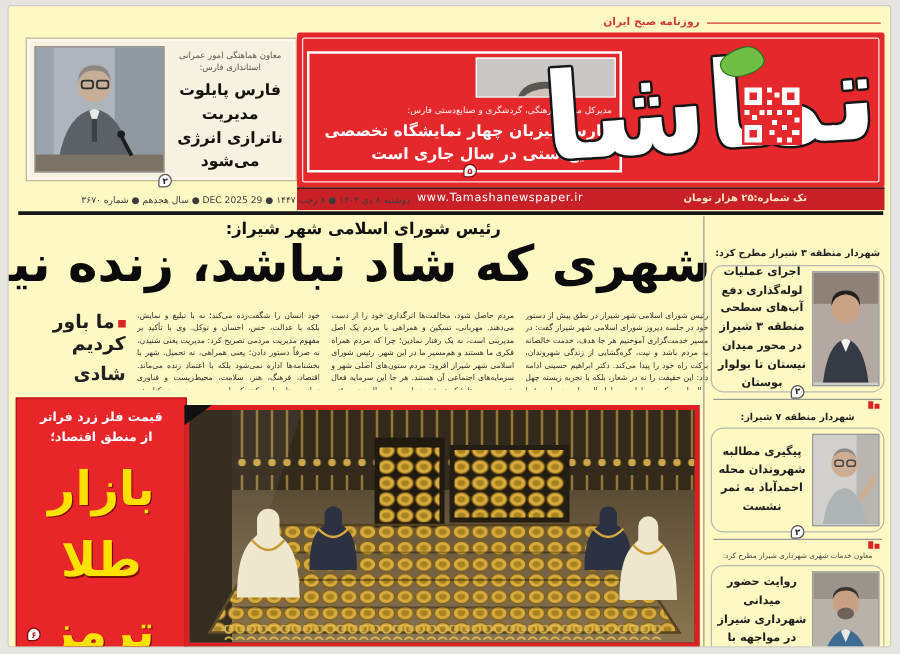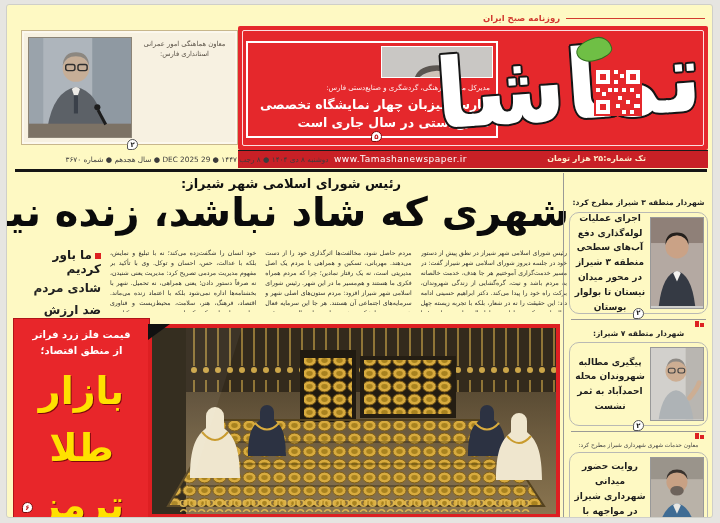--- a/index.html
+++ b/index.html
@@ -46,21 +46,21 @@
               text-align:center; line-height:14px; white-space:nowrap; }
   .main-rule { position:absolute; left:8px; top:164px; width:692px; height:2.5px; background:#161616; }
 
   
   .lead-kicker { position:absolute; left:10px; top:171px; width:548px; text-align:center;
                  font-size:13px; font-weight:bold; color:#111; }
   .headline { position:absolute; left:2px; top:183px; width:560px; text-align:center; color:#0b0b0b;
               font-size:40px; font-weight:900; line-height:1.2; letter-spacing:-1px; white-space:nowrap; }
   .lead-body { position:absolute; left:12px; top:243px; width:548px; height:64px; display:flex; gap:9px; }
   .bodycol { flex:1; font-size:6.2px; line-height:1.62; color:#2d2d2d; text-align:justify; overflow:hidden; }
-  .quotecol { width:82px; flex:none; font-size:12px; font-weight:bold; color:#222; text-align:right; }
+  .quotecol { width:82px; flex:none; font-size:15px; font-weight:bold; color:#222; text-align:right; }
   .quotecol .q-label { color:#1c1c1c; margin-bottom:2px; }
   .quotecol .q-label::before { content:""; display:inline-block; width:6px; height:6px; background:#d22; margin-left:3px; }
   .quotecol .q-line { border-bottom:1px solid #9a9a9a; line-height:1.8; }
 
   
   .promo { position:absolute; left:6px; top:313px; width:137px; height:200px; background:#e8262a;
            border:1px solid #b01518; text-align:center; padding-top:8px; }
   .promo .kicker { color:#fff; font-size:10px; font-weight:bold; line-height:1.6; padding:0 6px; }
   .promo .big { color:#ffe100; font-size:38px; font-weight:900; line-height:1.5; margin-top:4px;
                 text-shadow:1px 1px 0 #7a0b0b; }
@@ -155,20 +155,21 @@
     </div>
 
     <div class="price-strip">
       <span class="price">تک شماره:۲۵ هزار تومان</span>
       <span class="site">www.Tamashanewspaper.ir</span>
     </div>
 
     <div class="topleft-box">
       <div class="txt">
         <div class="kicker">معاون هماهنگی امور عمرانی استانداری فارس:</div>
+        <div class="title">فارس پایلوت مدیریت ناترازی انرژی می‌شود</div>
       </div>
       <div class="photo">
         <svg viewBox="0 0 100 100" preserveAspectRatio="none">
           <rect width="100" height="100" fill="#aeb5bc"></rect>
           <rect x="62" y="0" width="38" height="100" fill="#8f99a2"></rect>
           <rect x="0" y="0" width="14" height="100" fill="#9aa3ab"></rect>
           <circle cx="46" cy="30" r="13" fill="#c6ae97"></circle>
           <path d="M33,27 Q34,14 46,14 Q58,14 59,27 Q56,18 46,18 Q36,18 33,27Z" fill="#8c8780"></path>
           <rect x="36" y="26" width="9" height="6" rx="2" fill="none" stroke="#2e2e2e" stroke-width="1.4"></rect>
           <rect x="48" y="26" width="9" height="6" rx="2" fill="none" stroke="#2e2e2e" stroke-width="1.4"></rect>

